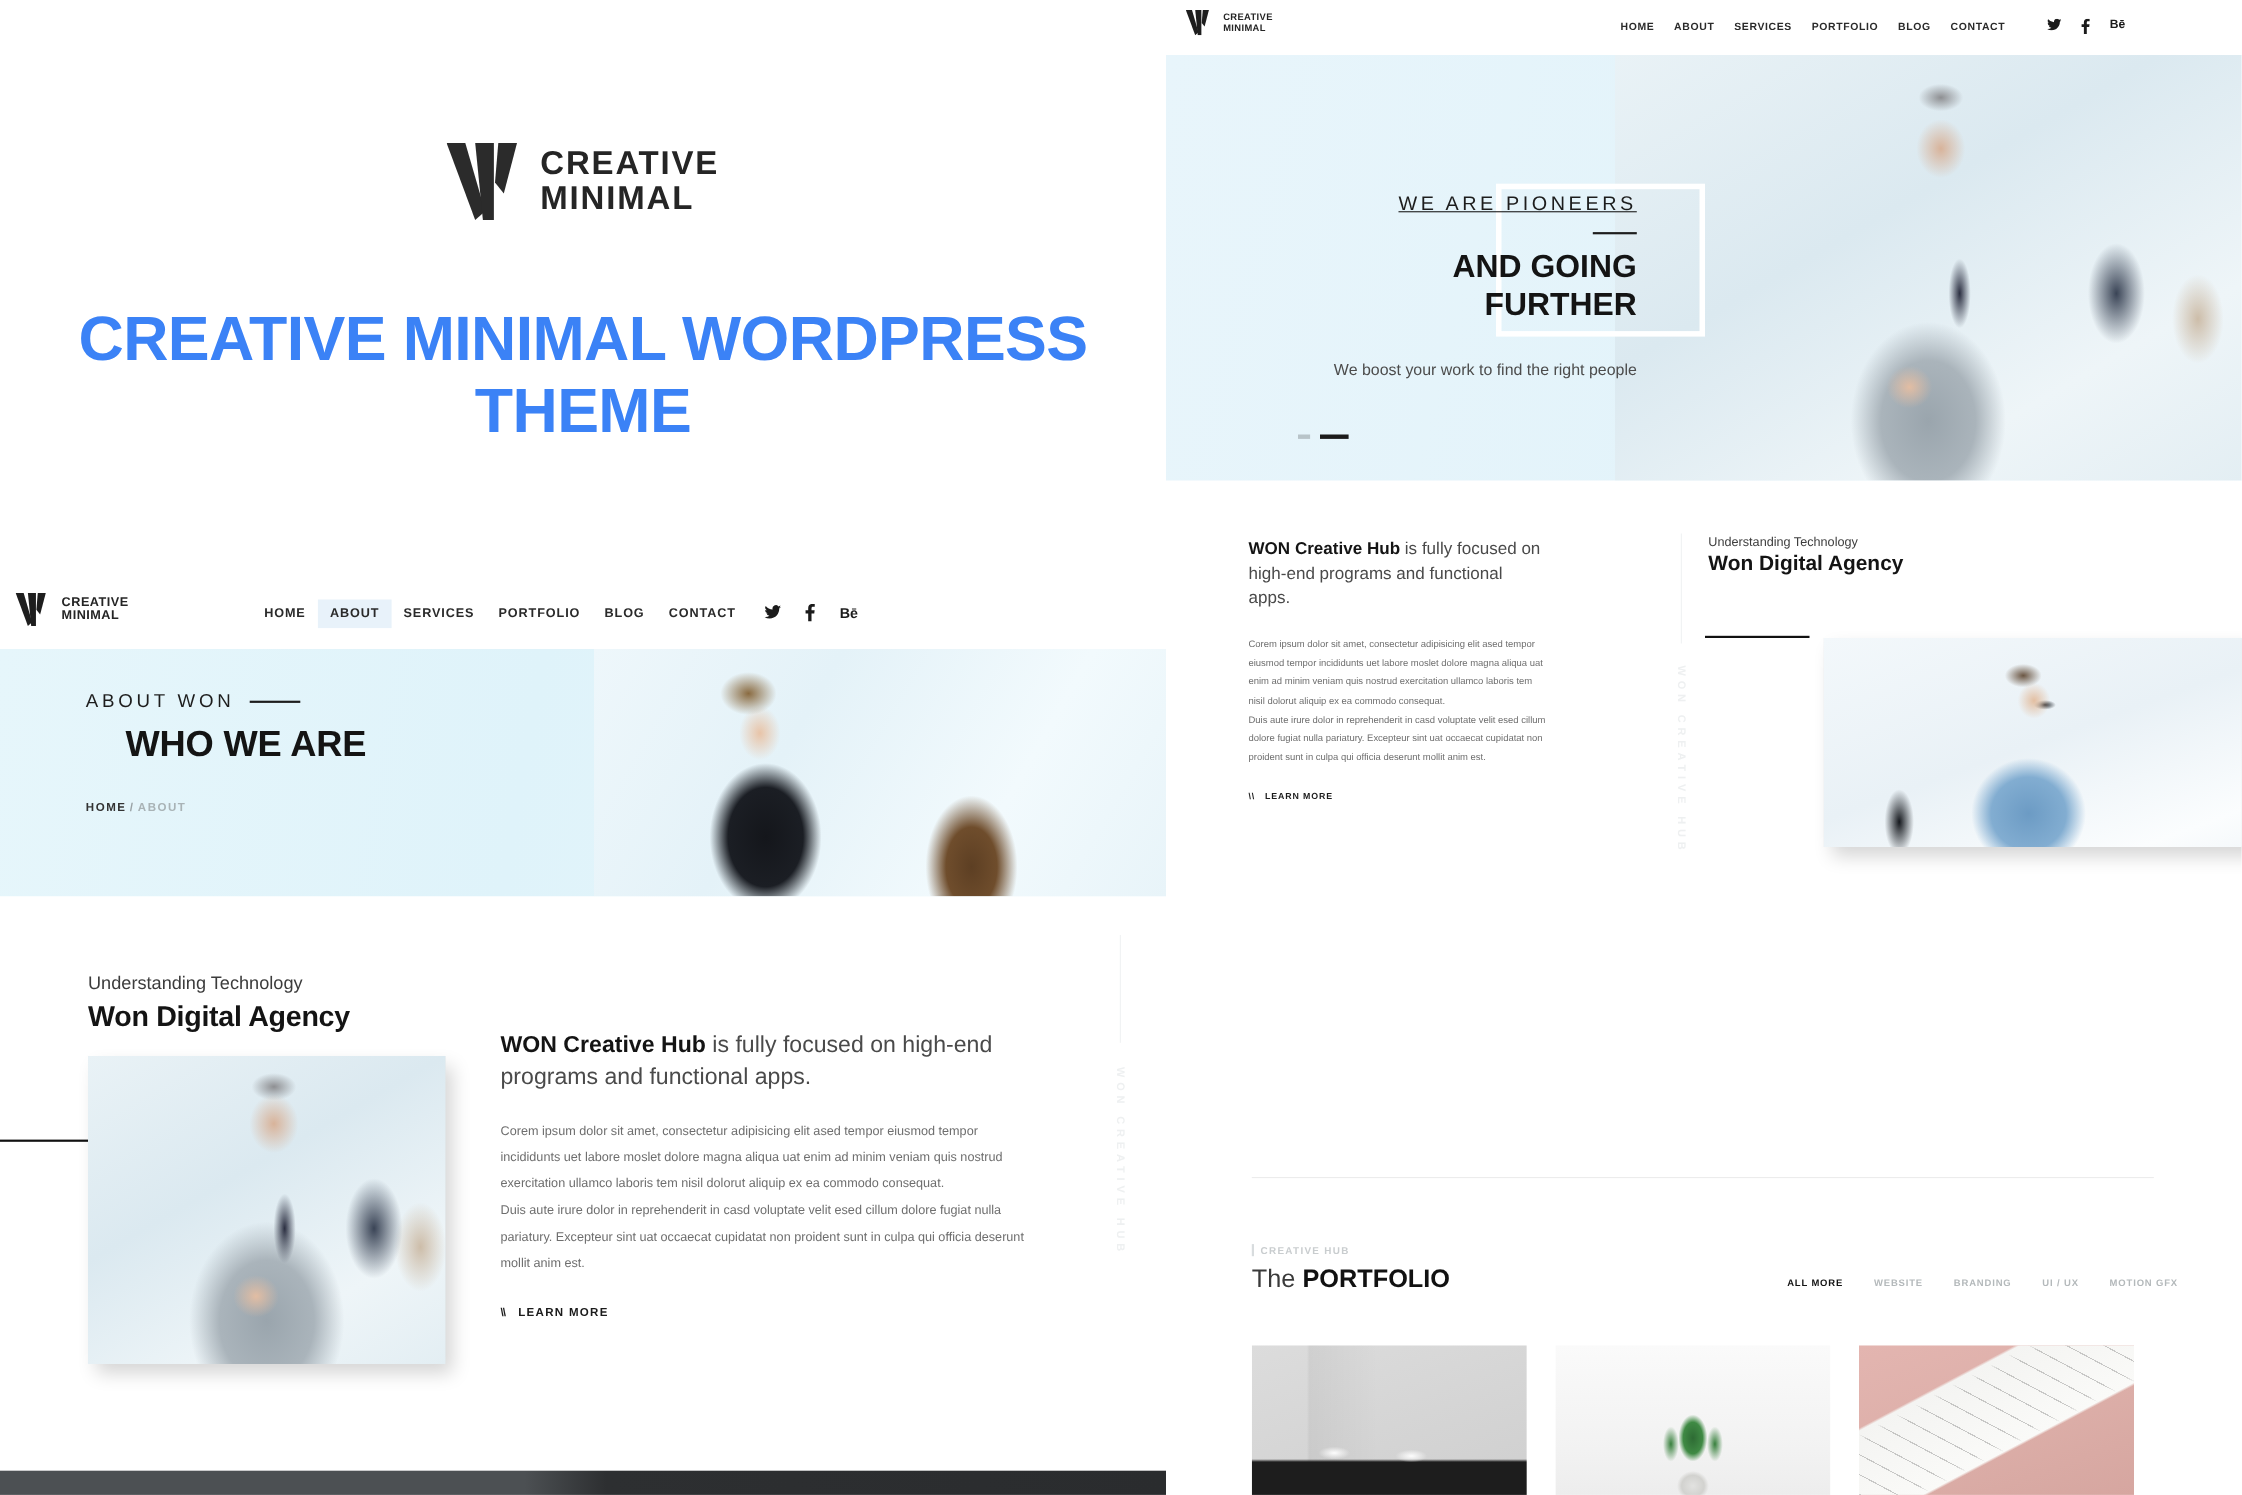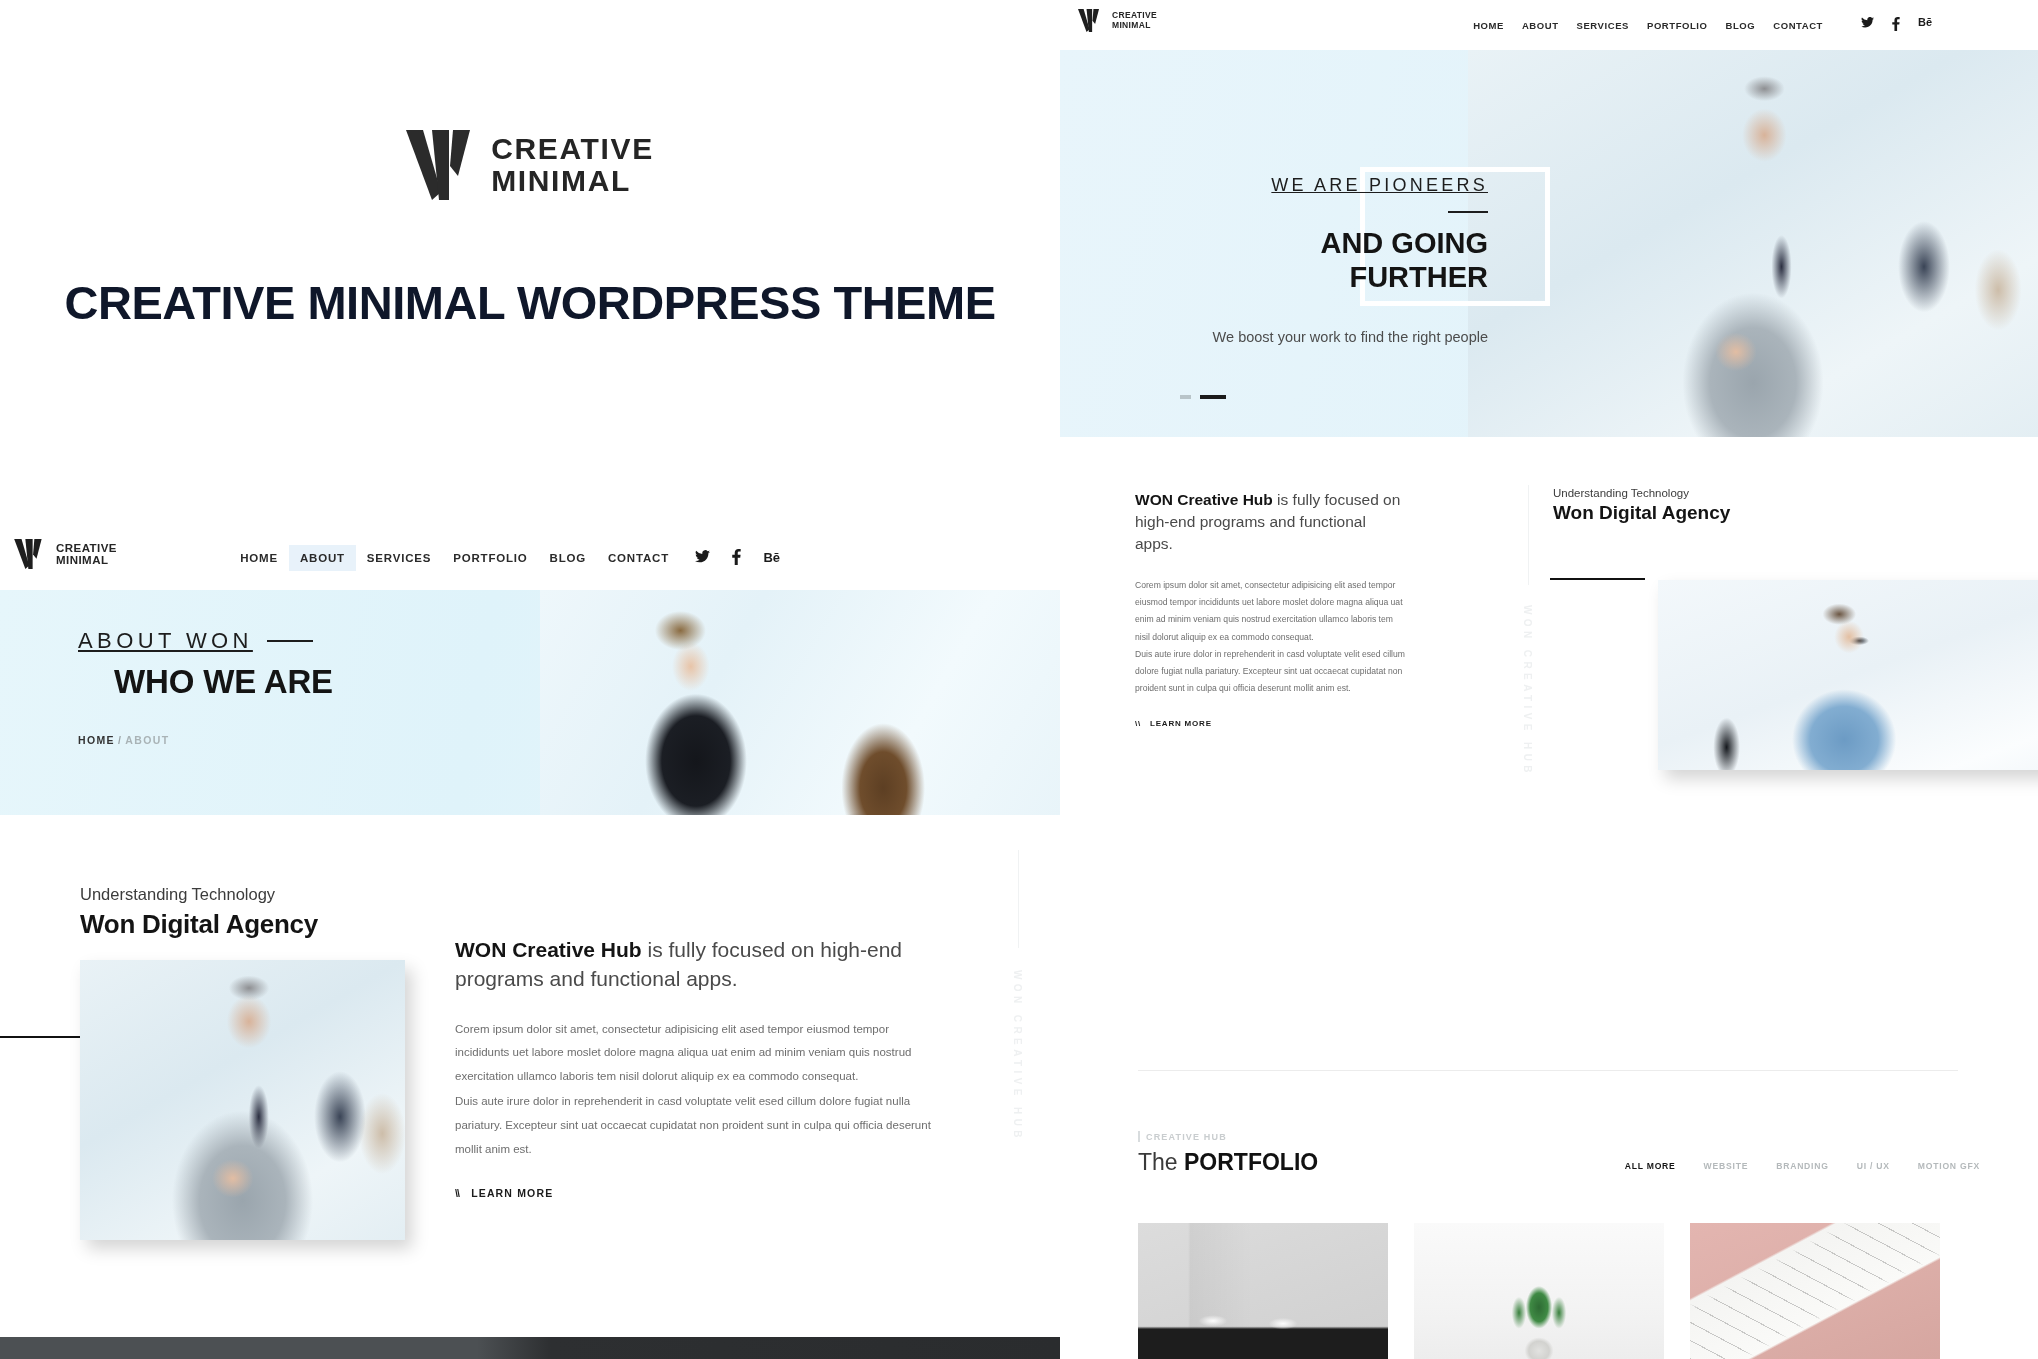--- a/index.html
+++ b/index.html
@@ -26,22 +26,22 @@
   }
   .promo-logo {
     position:absolute; left:0; right:0; top:130px;
     display:flex; justify-content:center; align-items:center;
   }
   .promo-logo .logo-word .l1 { font-size: 30px; letter-spacing:.055em; }
   .promo-logo .logo-word .l2 { font-size: 30px; letter-spacing:.055em; }
   .promo-title {
     position:absolute; left:0; right:0; top:275px;
     text-align:center;
-    font-size: 47px; font-weight: 700; letter-spacing:-0.01em;
-    color:#0f172a;
+    font-size: 57px; font-weight: 700; letter-spacing:-0.01em;
+    color:#3b82f6;
   }
 
   
   .lp-header {
     position:absolute; left:0; top:525px; width:1060px; height:65px;
     background:#fff; display:flex; align-items:center;
   }
   .lp-header .logo { position:absolute; left:14px; top:14px; }
   .lp-header .logo-word .l1, .lp-header .logo-word .l2 { font-size: 11.5px; }
   .lp-nav {
@@ -64,21 +64,21 @@
     position:absolute; left:0; top:590px; width:1060px; height:225px;
     background: linear-gradient(100deg,#e6f6fb 0%, #dff3fa 45%, #e9f7fb 100%);
     overflow:hidden;
   }
   .lp-hero-photo {
     position:absolute; right:0; top:0; width:520px; height:225px; overflow:hidden;
   }
   .lp-hero-text { position:absolute; left:78px; top:38px; }
   .kicker-row { display:flex; align-items:center; gap:14px; }
   .kicker {
-    font-size: 22px; letter-spacing:.2em; font-weight:500; color:#1d1d1d;text-decoration:underline;
+    font-size: 17px; letter-spacing:.2em; font-weight:500; color:#1d1d1d;
   }
   .kicker-line { width:46px; height:2px; background:#1d1d1d; }
   .hero-big {
     margin-top: 9px; margin-left: 36px;
     font-size: 33px; font-weight:800; letter-spacing:-0.005em; color:#141414;
   }
   .crumb { margin-top: 33px; font-size:10.5px; letter-spacing:.13em; font-weight:700; }
   .crumb a { color:#333; text-decoration:none; }
   .crumb .sep { color:#9aa3a6; margin:0 3px; }
   .crumb .cur { color:#a9b3b6; }

